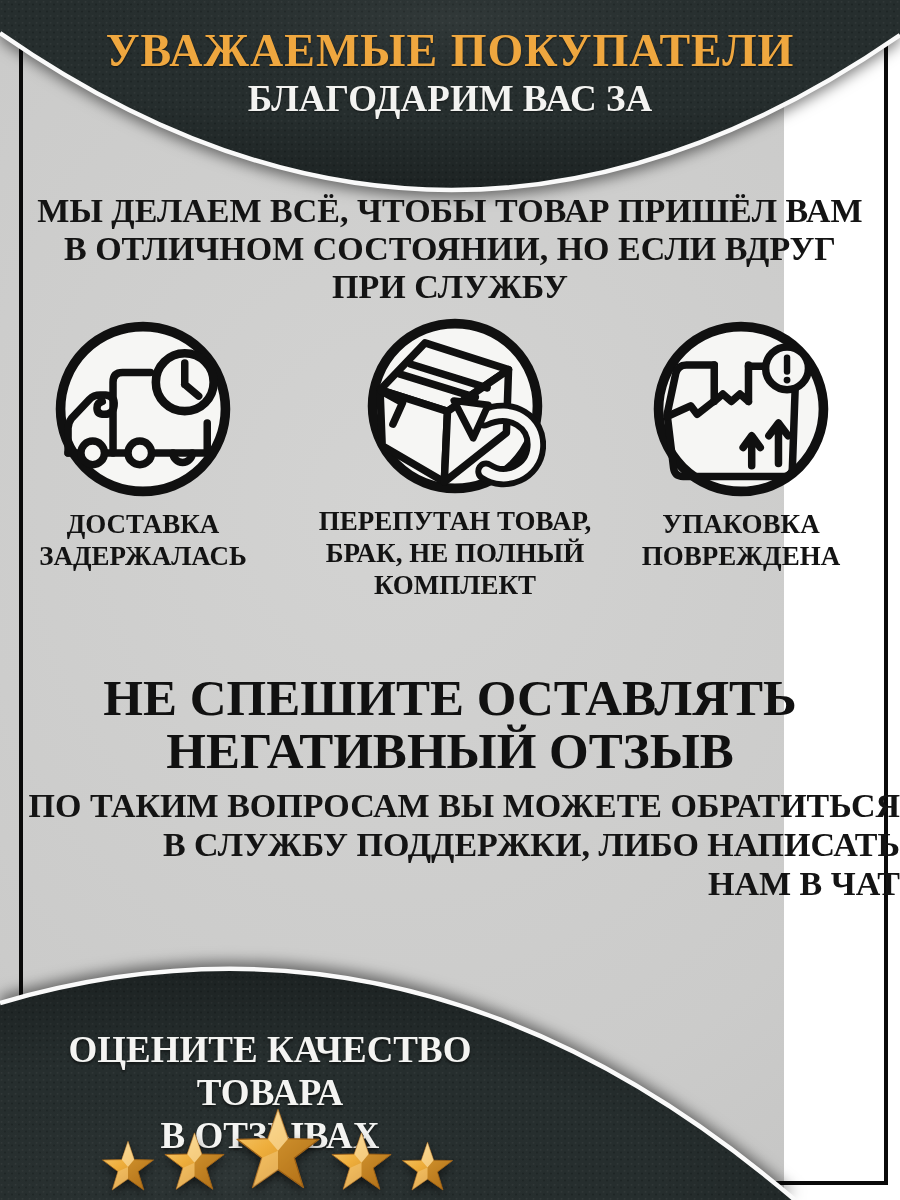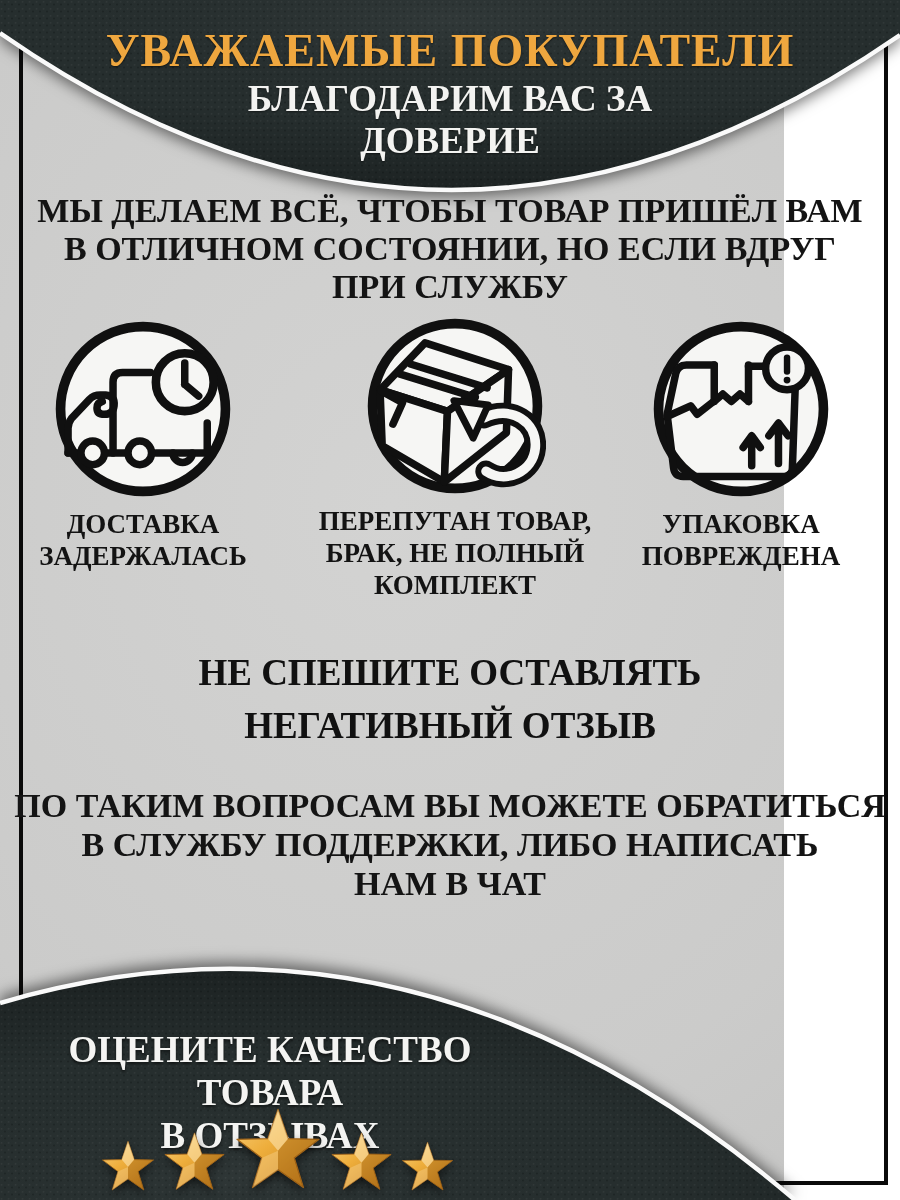--- a/index.html
+++ b/index.html
@@ -17,22 +17,22 @@
 
   
   .layer{position:absolute;left:0;top:0;width:900px;height:1200px;z-index:3;}
 
   .t-center{position:absolute;width:900px;text-align:center;}
   .gold-title{top:24px;font-size:46px;font-weight:700;letter-spacing:1px;color:#efa73f;
               text-shadow:0 1px 2px rgba(0,0,0,.55);}
   .white-sub{top:78px;font-size:37px;font-weight:700;line-height:42px;color:#f3f3f1;
              text-shadow:0 1px 2px rgba(0,0,0,.5);}
   .intro{top:192px;font-size:34px;font-weight:700;line-height:38px;color:#141414;}
-  .headline{top:646px;font-size:37px;font-weight:700;line-height:53px;color:#111;}
-  .support{top:786px;font-size:34px;font-weight:700;line-height:39px;color:#141414;}
+  .headline{top:672px;font-size:51px;font-weight:700;line-height:53px;color:#111;}
+  .support{top:786px;font-size:34px;font-weight:700;line-height:39px;color:#141414;text-align:right;}
 
   .issue-col{position:absolute;width:300px;text-align:center;}
   .issue-icon{display:block;margin:0 auto;}
   .issue-label{margin-top:8px;font-size:27px;font-weight:700;line-height:32px;color:#131313;}
   #col-delivery{left:-7px;top:318px;}
   #col-wrong{left:305px;top:315px;}
   #col-damaged{left:591px;top:318px;}
 
   .footer-text{position:absolute;left:0;top:1028px;width:540px;text-align:center;
                font-size:37px;font-weight:700;line-height:43px;color:#f4f4f2;
@@ -104,21 +104,20 @@
       <path d="M0,1003 Q420,880 795,1200 L0,1200 Z" fill="url(#mottleBot)"></path>
       <path d="M0,1003 Q420,880 795,1200" fill="none" stroke="#fafafa" stroke-width="4.5"></path>
     </g>
   </svg>
 
   <div class="layer">
 
     <div class="t-center gold-title">УВАЖАЕМЫЕ ПОКУПАТЕЛИ</div>
     <div class="t-center white-sub">
       <div>БЛАГОДАРИМ ВАС ЗА</div>
-      <div>ДОВЕРИЕ</div>
     </div>
 
     <div class="t-center intro">
       <div>МЫ ДЕЛАЕМ ВСЁ, ЧТОБЫ ТОВАР ПРИШЁЛ ВАМ</div>
       <div>В ОТЛИЧНОМ СОСТОЯНИИ, НО ЕСЛИ ВДРУГ</div>
       <div>ПРИ СЛУЖБУ</div>
     </div>
 
     <div class="issue-col" id="col-delivery">
       <svg class="issue-icon" width="182" height="182" viewBox="0 0 170 170">

